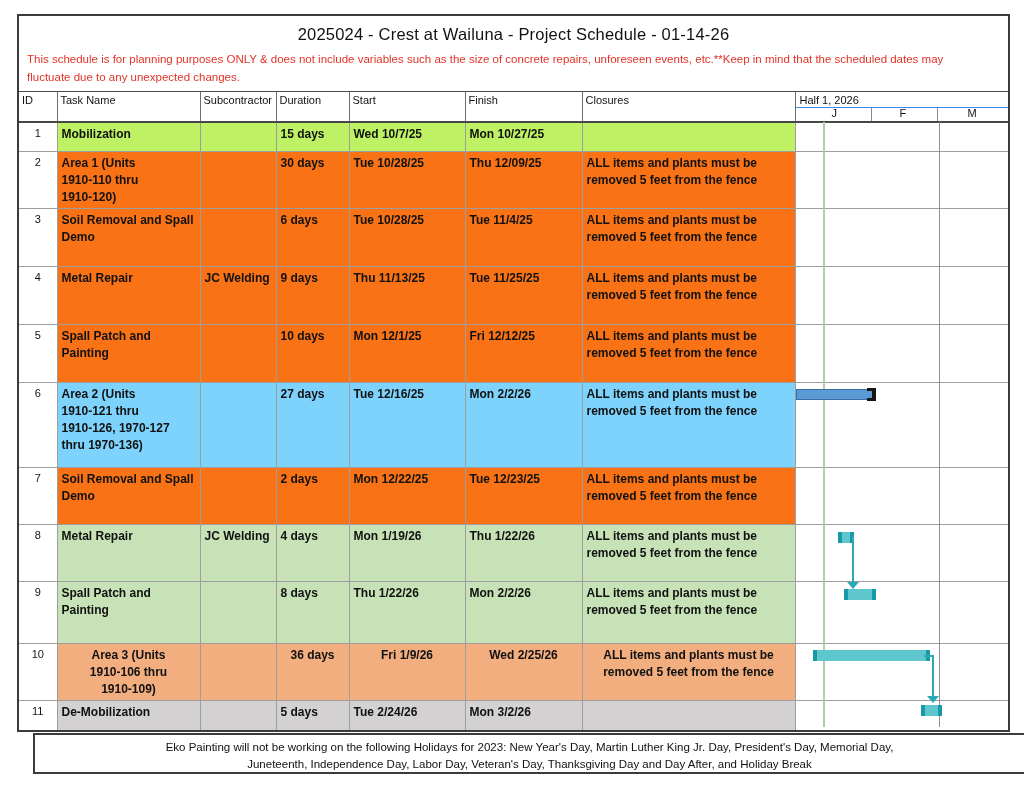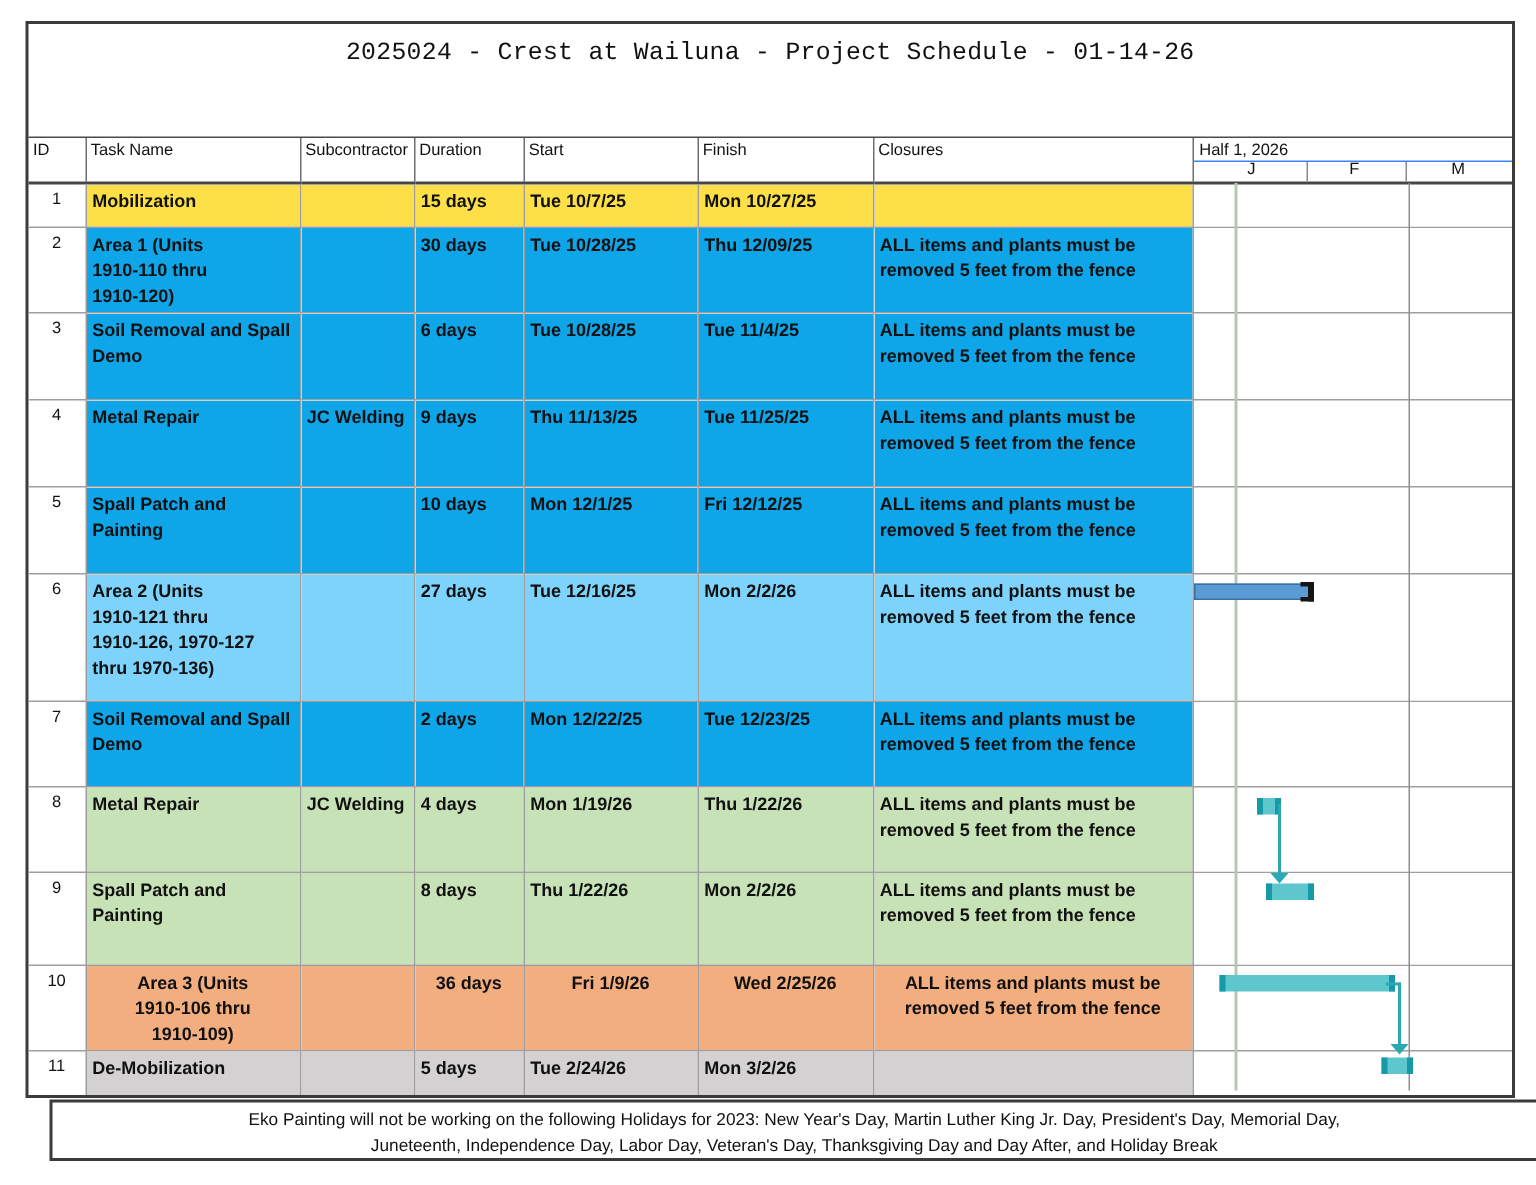--- a/index.html
+++ b/index.html
@@ -1,37 +1,37 @@
 <!DOCTYPE html>
 <html><head>
 <meta charset="utf-8">
 <style>
   * { box-sizing: border-box; }
   html, body { margin: 0; padding: 0; width: 1024px; height: 790px; background: #ffffff;
     font-family: "Liberation Sans", sans-serif; color: #111; overflow: hidden; }
   .sheet { position: absolute; left: 17px; top: 14px; width: 993px; border: 2px solid #3b3b3b; background: #fff; }
   .title-block { height: 76px; border-bottom: 1px solid #4a4a4a; }
-  .main-title { text-align: center; font-size: 16.5px; padding-top: 9px; letter-spacing: 0.2px; font-family: Liberation Mono, monospace; }
+  .main-title { text-align: center; font-size: 16.5px; padding-top: 9px; letter-spacing: 0.2px; }
   .disclaimer { color: #e03428; font-size: 11.5px; line-height: 1.55; padding: 7px 8px 0 8px; white-space: pre-line; }
   table { border-collapse: collapse; table-layout: fixed; width: 989px; }
   th { font-weight: normal; font-size: 11px; text-align: left; vertical-align: top;
       padding: 2px 3px; border-right: 1px solid #6f6f6f; border-bottom: 2px solid #474747;
       overflow: hidden; white-space: nowrap; height: 30px; }
   th:last-child { border-right: none; }
   td { vertical-align: top; border: 1px solid #9e9e9e; padding: 2px 4px; font-size: 12px; overflow: hidden; }
   td:first-child, th:first-child { border-left: none; }
   td:last-child { border-right: none; }
   tr:last-child td { border-bottom: none; }
   .id-cell { text-align: center; font-size: 11px; background: #fff; padding-top: 4px; }
   .task-cell, .bold-cell { font-weight: bold; white-space: pre-line; line-height: 1.42; padding-top: 3px; }
-  .c-dark { background: #0ea5e9; }
+  .c-dark { background: #f97316; }
   .c-green { background: #7dd3fc; }
   .c-lightgreen { background: #c8e2b7; }
   .c-orange { background: #f3ae80; text-align: center; }
-  .c-lightgray { background: #fde047; }
+  .c-lightgray { background: #bef264; }
   .c-gray2 { background: #d3d1d1; }
   
   .gantt-head { padding: 0; }
   .scale-top { height: 16px; border-bottom: 1px solid #3b82f6; font-size: 11px; padding: 2px 0 0 4px; }
   .scale-months { position: relative; height: 13px; font-size: 11px; }
   .scale-months span { position: absolute; top: -1px; }
   .tick { position: absolute; top: 0; width: 1px; height: 13px; background: #8a8a8a; }
   .gantt-cell { position: relative; padding: 0; background: #fff; overflow: visible; }
   .gbar { position: absolute; height: 11px; z-index: 2; }
   .gbar.task { background: #5ec6cd; }
@@ -50,20 +50,22 @@
   .footer-box { position: absolute; left: 17px; top: 733px; width: 993px; height: 41px;
     border: 2px solid #3b3b3b; font-size: 11.5px; text-align: center; padding-top: 4px;
     line-height: 1.5; white-space: pre-line; background: #fff; margin-left: 16px; }
 </style>
 </head>
 <body>
 
 <div class="sheet">
   <div class="title-block">
     <div class="main-title">2025024 - Crest at Wailuna - Project Schedule - 01-14-26</div>
+    <div class="disclaimer">This schedule is for planning purposes ONLY &amp; does not include variables such as the size of concrete repairs, unforeseen events, etc.**Keep in mind that the scheduled dates may
+fluctuate due to any unexpected changes.</div>
   </div>
 
   <table>
     <colgroup>
       <col style="width:38px">
         <col style="width:143px">
         <col style="width:76px">
         <col style="width:73px">
       <col style="width:116px">
         <col style="width:117px">
@@ -90,21 +92,21 @@
           </div>
         </th>
       </tr>
     </thead>
     <tbody id="task-rows">
         <tr style="height: 29px;">
           <td class="id-cell">1</td>
           <td class="task-cell c-lightgray">Mobilization</td>
           <td class="bold-cell c-lightgray"></td>
           <td class="bold-cell c-lightgray">15 days</td>
-          <td class="bold-cell c-lightgray">Tue 10/7/25</td>
+          <td class="bold-cell c-lightgray">Wed 10/7/25</td>
           <td class="bold-cell c-lightgray">Mon 10/27/25</td>
           <td class="bold-cell c-lightgray"></td>
           <td class="gantt-cell" id="gantt-cell-1"></td>
         </tr>
         <tr style="height: 56px;">
           <td class="id-cell">2</td>
           <td class="task-cell c-dark">Area 1 (Units
 1910-110 thru
 1910-120)</td>
           <td class="bold-cell c-dark"></td>

